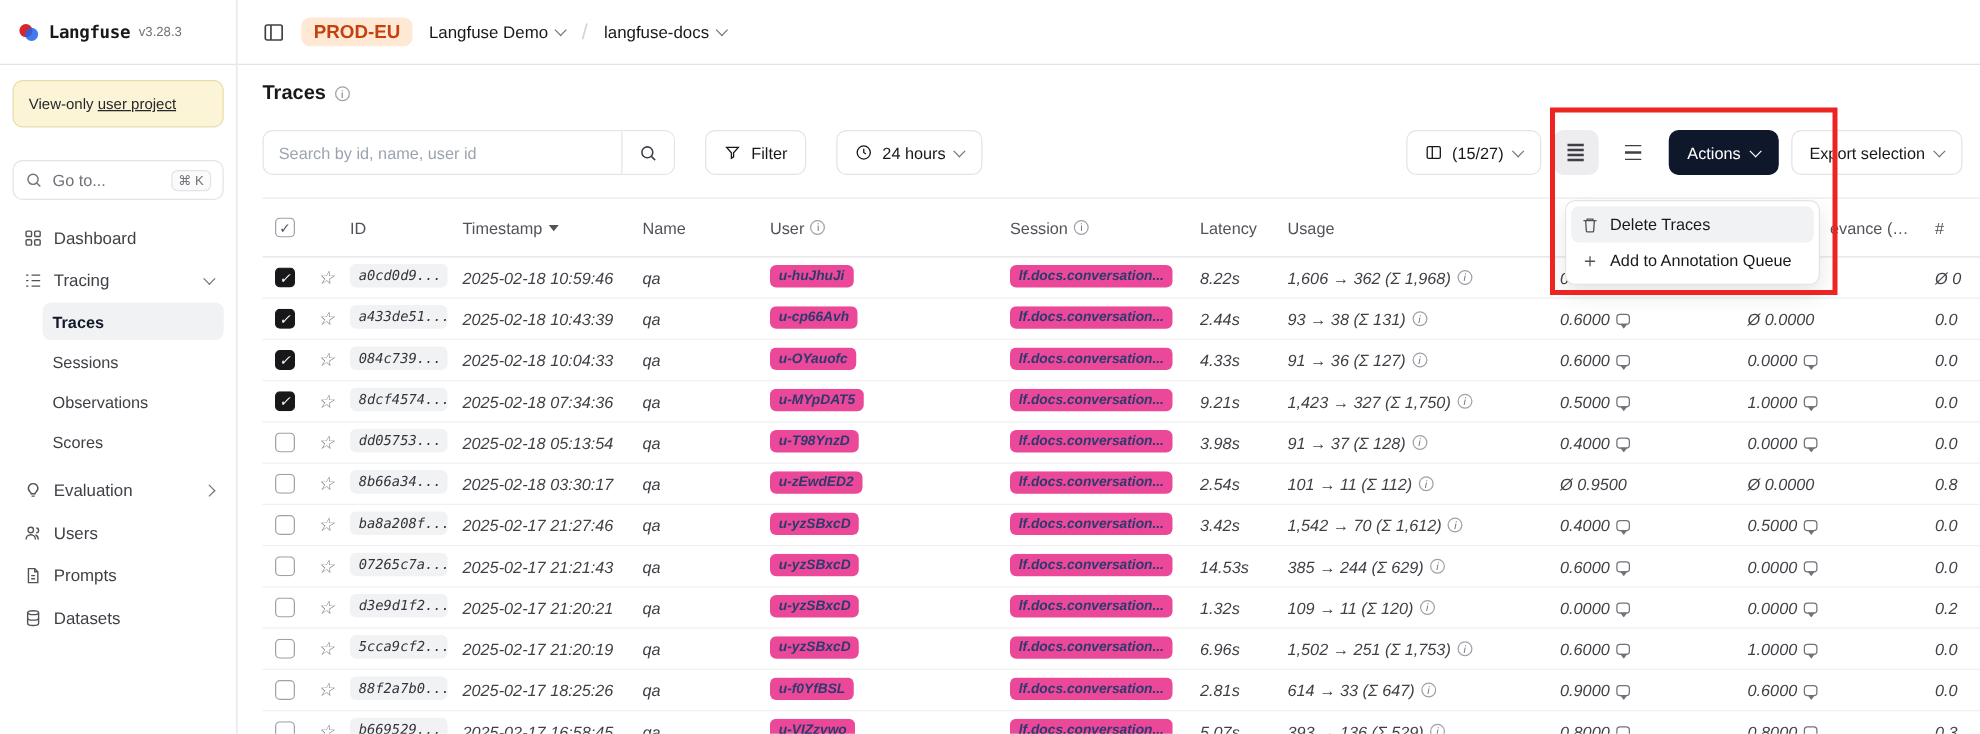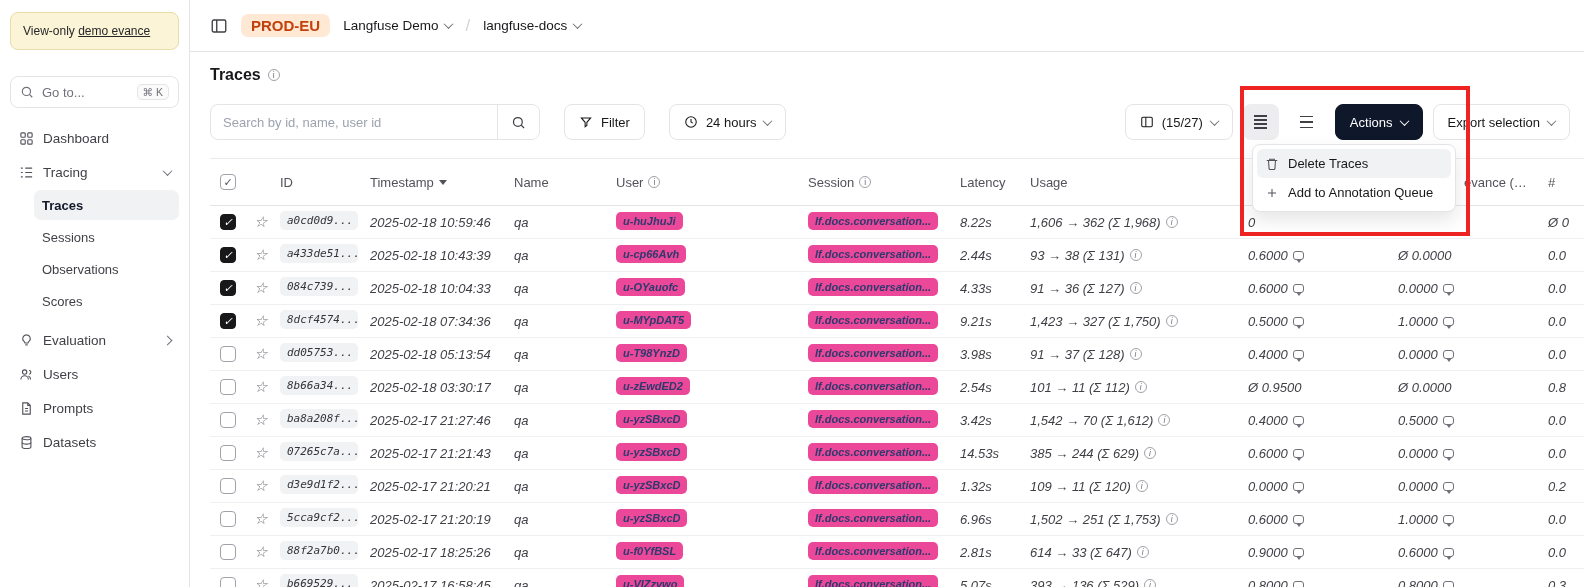--- a/index.html
+++ b/index.html
@@ -79,39 +79,49 @@
   .cell-flex { display:flex; align-items:center; gap:5px; }
   .info { width:12px; min-width:12px; height:12px; border:1px solid #a1a1aa; border-radius:50%;
     display:inline-flex; align-items:center; justify-content:center; color:#71717a; font-size:8.5px; }
   .info::after { content:"i"; }
   .tri { width:0; height:0; border-left:4px solid transparent; border-right:4px solid transparent; border-top:5px solid #52525b; }
   .bubble { width:11px; min-width:11px; height:9px; border:1.2px solid #71717a; border-radius:3px; position:relative; margin-top:1px; }
   .bubble::after { content:""; position:absolute; left:2px; bottom:-4px;
     border-left:3px solid transparent; border-right:3px solid transparent; border-top:4px solid #71717a; }
 
   
-  .menu { position:absolute; left:1252px; top:144px; width:204px; background:#fff; border:1px solid #e4e4e7;
+  .menu { position:absolute; left:1252px; top:160px; width:204px; background:#fff; border:1px solid #e4e4e7;
     border-radius:8px; box-shadow:0 8px 18px rgba(0,0,0,0.10); padding:4px; z-index:40; }
   .menu-item { display:flex; align-items:center; gap:9px; padding:7px 8px; border-radius:6px; font-size:13px; color:#18181b; cursor:pointer; }
   .menu-item.highlighted { background:#f1f2f4; }
   .menu-item .micon { display:flex; color:#52525b; }
   .red-box { position:absolute; left:1240px; top:86px; width:230px; height:150px; border:4px solid #ee2423; z-index:50; pointer-events:none; }
 
   svg { display:block; }
 </style>
 </head>
 <body>
 
 <div class="app">
 
   <aside class="sidebar">
+    <div class="sidebar-header">
+      <span>
+        <svg width="18" height="18" viewBox="0 0 24 24">
+            <circle cx="9" cy="10" r="7" fill="#dc2626"></circle>
+            <circle cx="15" cy="14" r="7" fill="#2563eb" opacity="0.85"></circle>
+          </svg>
+      </span>
+      <span class="logo-text">Langfuse</span>
+      <span class="version">v3.28.3</span>
+    </div>
 
     <div class="notice">
       <span>View-only</span>
-      <a>demo evance</a>
+      <a>user project</a>
     </div>
 
     <div class="goto">
       <span>
         <svg width="14" height="14" viewBox="0 0 24 24" fill="none" stroke="currentColor" stroke-width="2">
             <circle cx="11" cy="11" r="7"></circle>
             <path d="M16.5 16.5L21 21"></path>
           </svg>
       </span>
       <span>Go to...</span>

